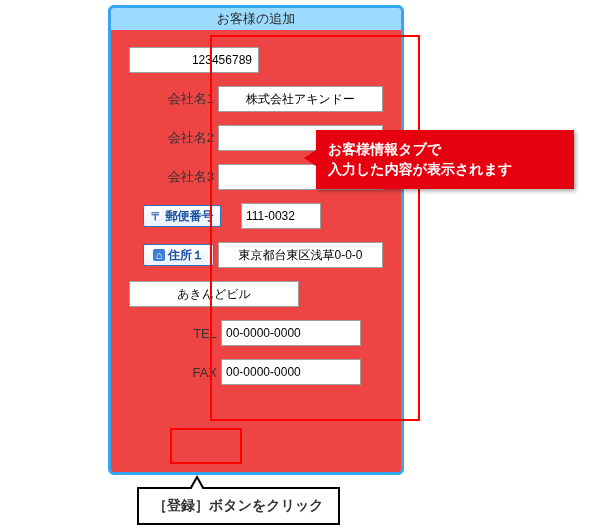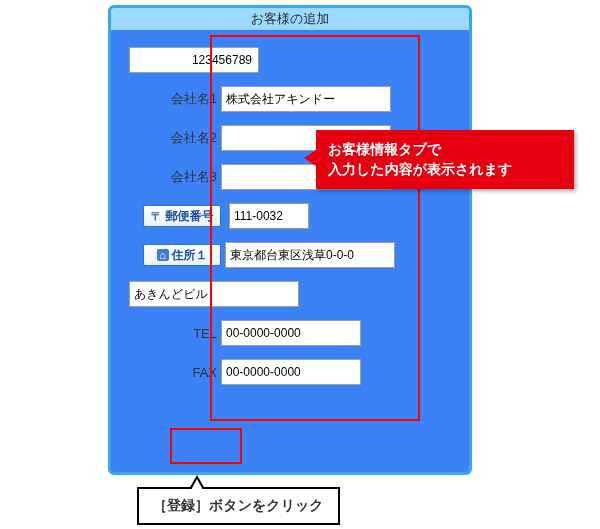--- a/index.html
+++ b/index.html
@@ -10,25 +10,25 @@
     background: #fff;
     font-family: "MS PGothic", "Hiragino Kaku Gothic Pro", Meiryo, sans-serif;
     font-size: 13px;
     color: #333;
     position: relative;
   }
   .dialog {
     position: absolute;
     left: 108px;
     top: 5px;
-    width: 364px;
+    width: 296px;
     height: 470px;
     border: 3px solid #36a6f2;
     border-radius: 6px;
-    background: #3b82f6;
+    background: #ef4444;
     overflow: hidden;
   }
   .dialog-title {
     background: #9cdbff;
     text-align: center;
     font-size: 13px;
     color: #2a2a2a;
     line-height: 22px;
     height: 22px;
   }
@@ -73,21 +73,21 @@
   }
   .row input[type="text"] {
     height: 20px;
     border: 1px solid #9e9e9e;
     background: #fff;
     padding: 12px 4px;
     font-size: 12px;
     font-family: inherit;
   }
   .row input.code { width: 130px; text-align: right; padding-right: 6px; }
-  .row input.wide { width: 170px; }
+  .row input.wide { width: 170px; text-align: center; }
   .row input.zip  { width: 80px; }
   .row input.tel  { width: 140px; }
 
   .btn-row {
     text-align: center;
     margin-top: 22px;
   }
   .btn {
     display: inline-block;
     height: 26px;
@@ -213,21 +213,21 @@
     <div class="row">
       <span class="lbl">会社名3</span>
       <input type="text" class="wide" value="" style="">
     </div>
 
     <div class="row">
       <span class="lbl btn-like">
         <span class="ico">〒</span>
         <span>郵便番号</span>
       </span>
-      <input type="text" class="zip" style="margin-left: 8px;" value="111-0032">
+      <input type="text" class="zip" style="margin-left: 20px;" value="111-0032">
     </div>
 
     <div class="row">
       <span class="lbl btn-like">
         <span class="ico" style="background:#3b7dd8;color:#fff;border-radius:2px;">⌂</span>
         <span>住所１</span>
       </span>
       <input type="text" class="wide" style="margin-left: 4px;" value="東京都台東区浅草0-0-0">
     </div>
 

